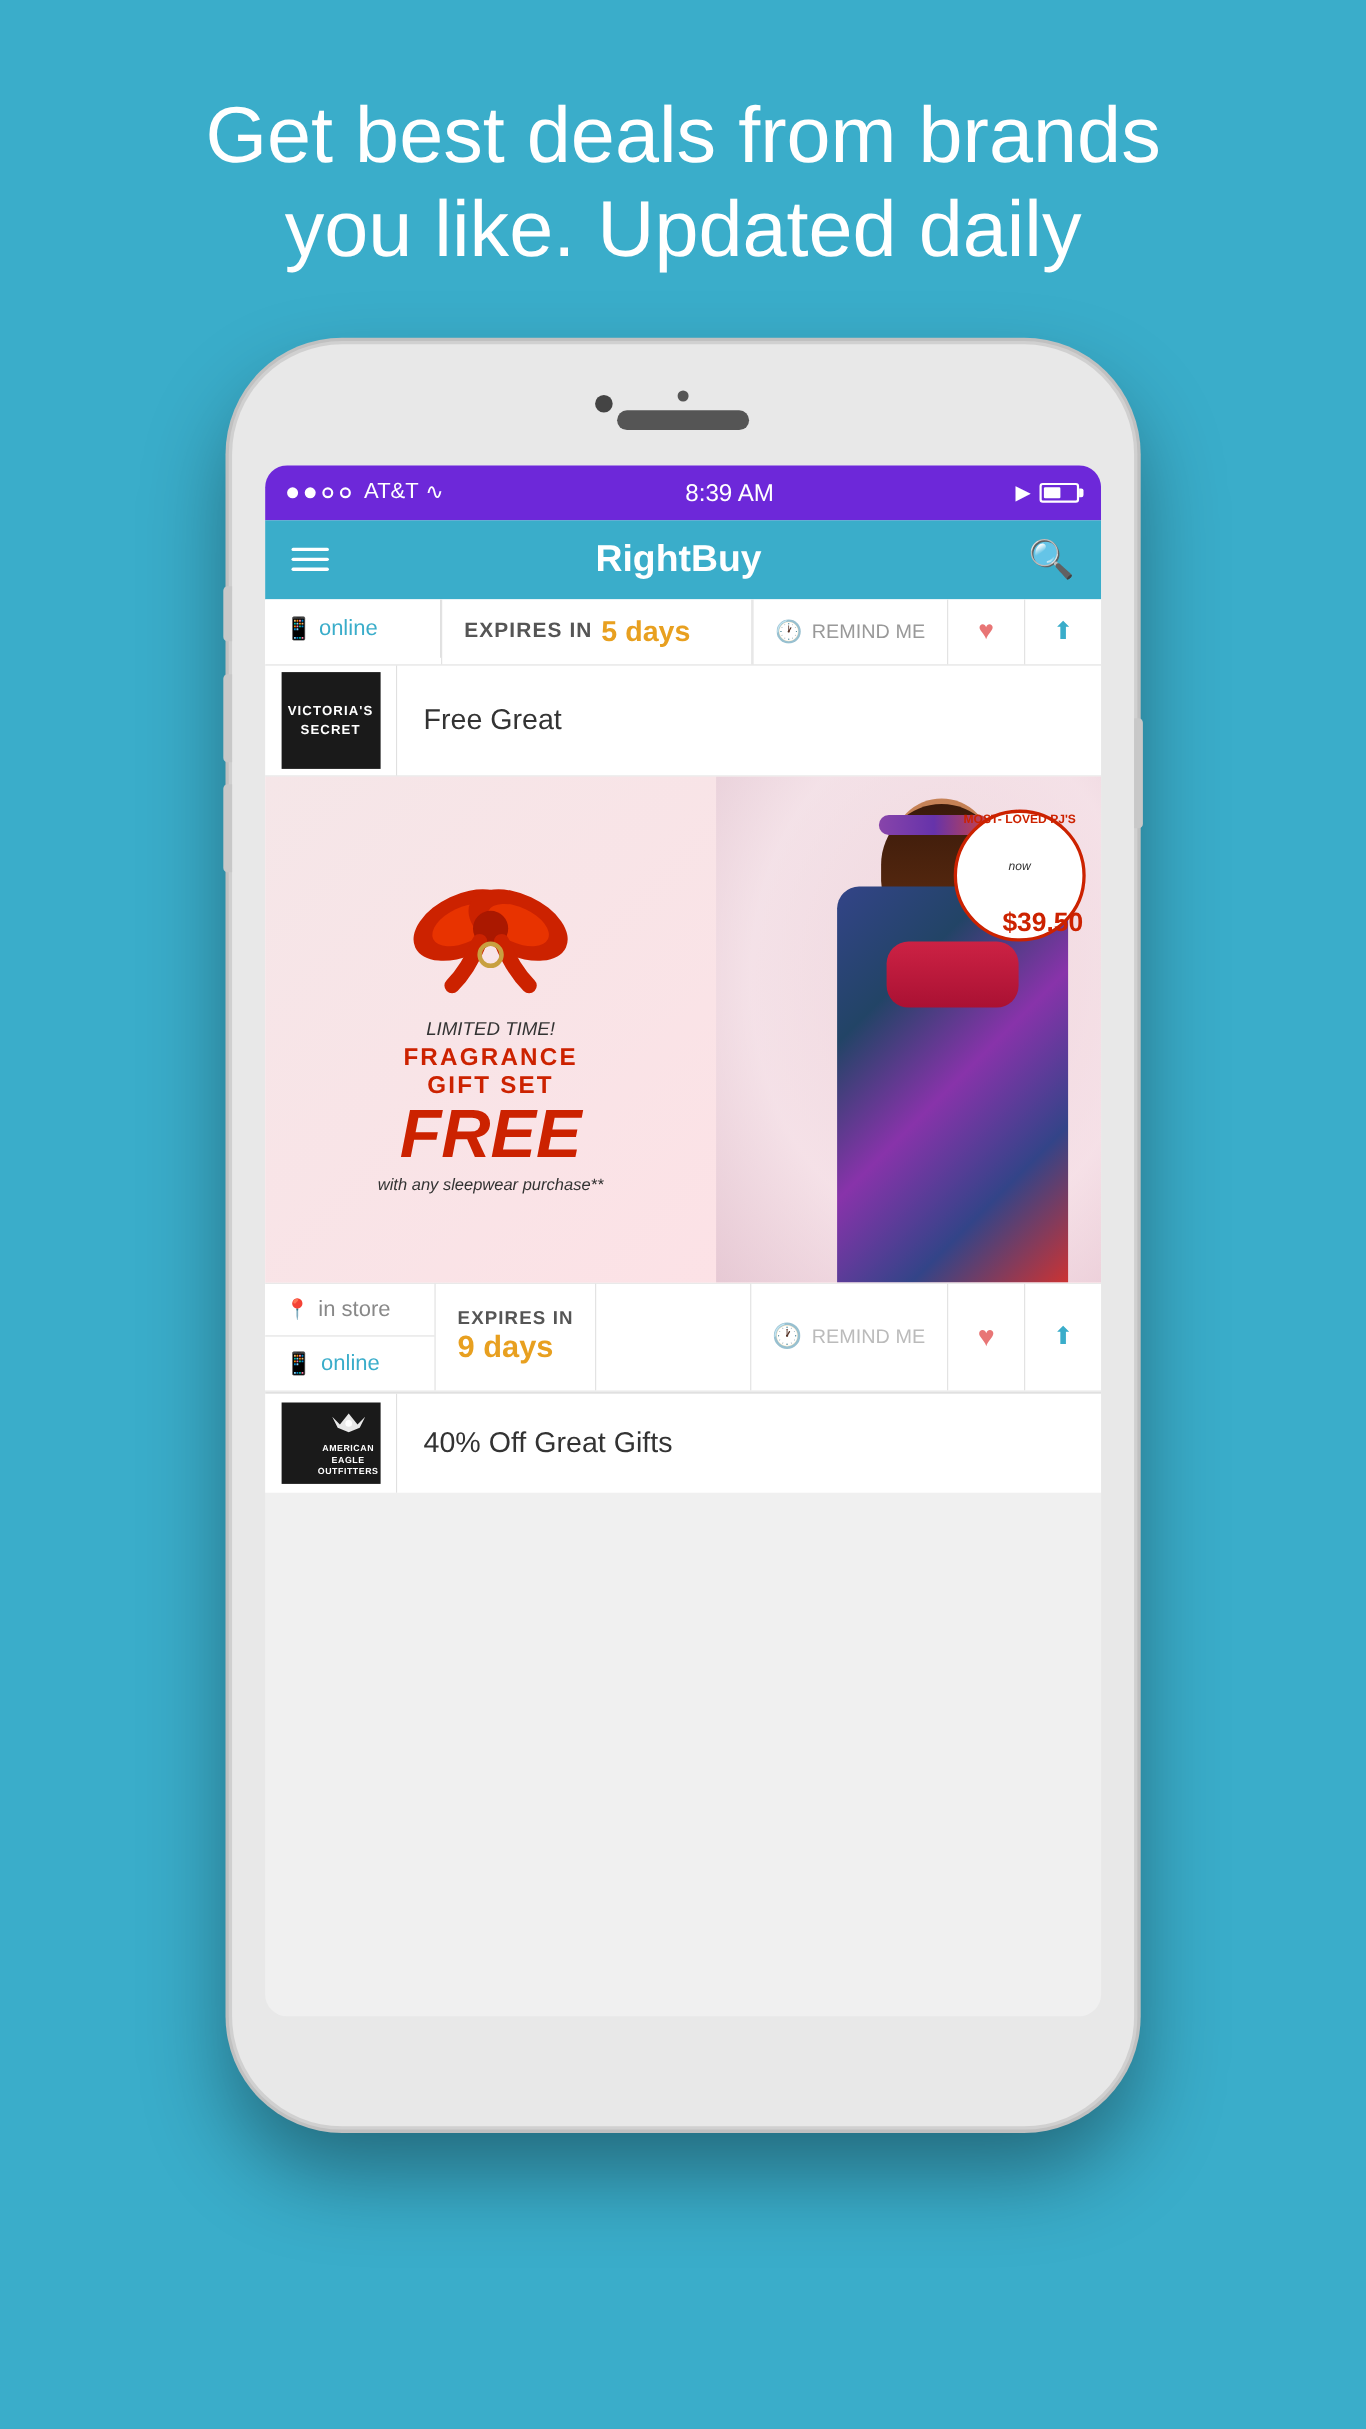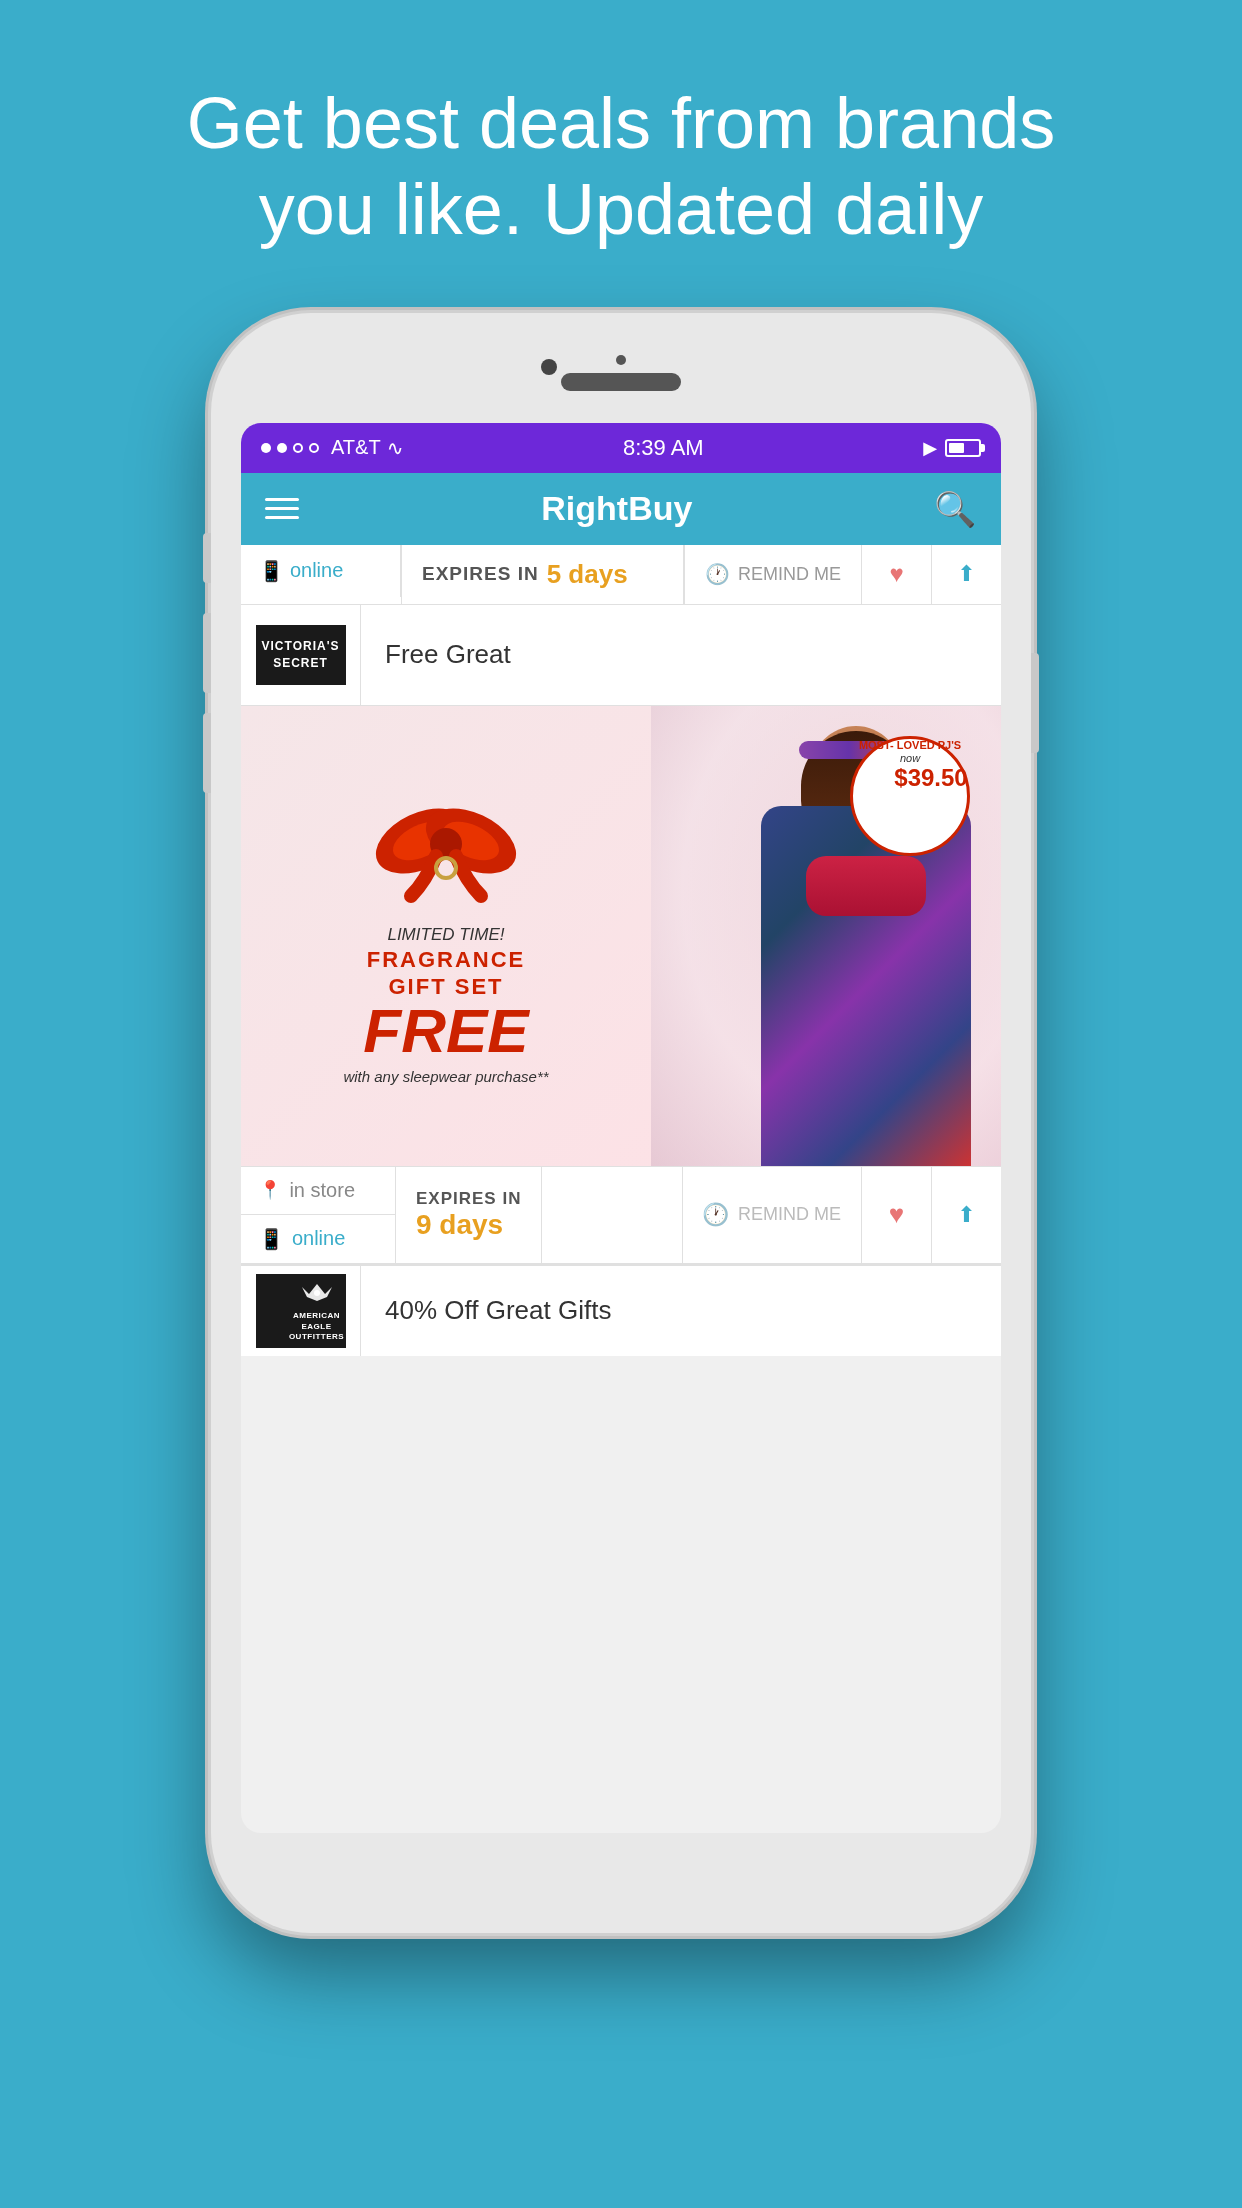--- a/index.html
+++ b/index.html
@@ -284,21 +284,21 @@
 
     .vs-logo {
       background: #1a1a1a;
       color: white;
       font-size: 13px;
       font-weight: 600;
       text-align: center;
       padding: 10px;
       line-height: 1.4;
       width: 90px;
-      height: 60px;
+      height: 88px;
       display: flex;
       align-items: center;
       justify-content: center;
       letter-spacing: 1px;
     }
 
     .brand-deal-title {
       padding: 0 24px;
       font-size: 26px;
       color: #333;
@@ -471,21 +471,21 @@
 
                   <div style="position:absolute; top:5px; left:50px; width:110px; height:100px; background:linear-gradient(180deg, #3a1a0a 0%, #5a2a10 100%); border-radius:55px 55px 30px 30px;"></div>
 
                   <div style="position:absolute; top:15px; left:48px; width:100px; height:18px; background:linear-gradient(90deg, #8844aa 0%, #6633aa 50%, #cc4444 100%); border-radius:10px;"></div>
 
                   <div style="position:absolute; top:80px; left:10px; width:210px; height:360px; background:linear-gradient(135deg, #334488 0%, #224466 25%, #8833aa 50%, #334488 75%, #cc3333 100%); border-radius:20px 20px 0 0;"></div>
 
                   <div style="position:absolute; top:130px; left:55px; width:120px; height:60px; background:linear-gradient(180deg, #cc2244 0%, #aa1133 100%); border-radius:20px;"></div>
                 </div>
 
-                <div class="price-badge" style="position:absolute; top:30px; right:31px; width:120px; height:120px; background:white; border-radius:50%; border:3px solid #cc2200; display:flex; flex-direction:column; align-items:center; justify-content:flex-start; text-align:center; z-index:10;">
+                <div class="price-badge" style="position:absolute; top:30px; right:14px; width:120px; height:120px; background:white; border-radius:50%; border:3px solid #cc2200; display:flex; flex-direction:column; align-items:center; justify-content:space-between; text-align:center; z-index:10;">
                   <div style="font-size:11px; color:#cc2200; font-weight:700; line-height:1.2;">MOST-
 LOVED PJ'S</div>
                   <div style="font-size:11px; color:#333; font-style:italic;">now</div>
                   <div style="font-size:24px; color:#cc2200; font-weight:700;margin-left:42px;">$39.50</div>
                 </div>
               </div>
             </div>
           </div>
 
           <div style="display:flex; align-items:stretch; background:white; border-top:1px solid #e0e0e0;">

